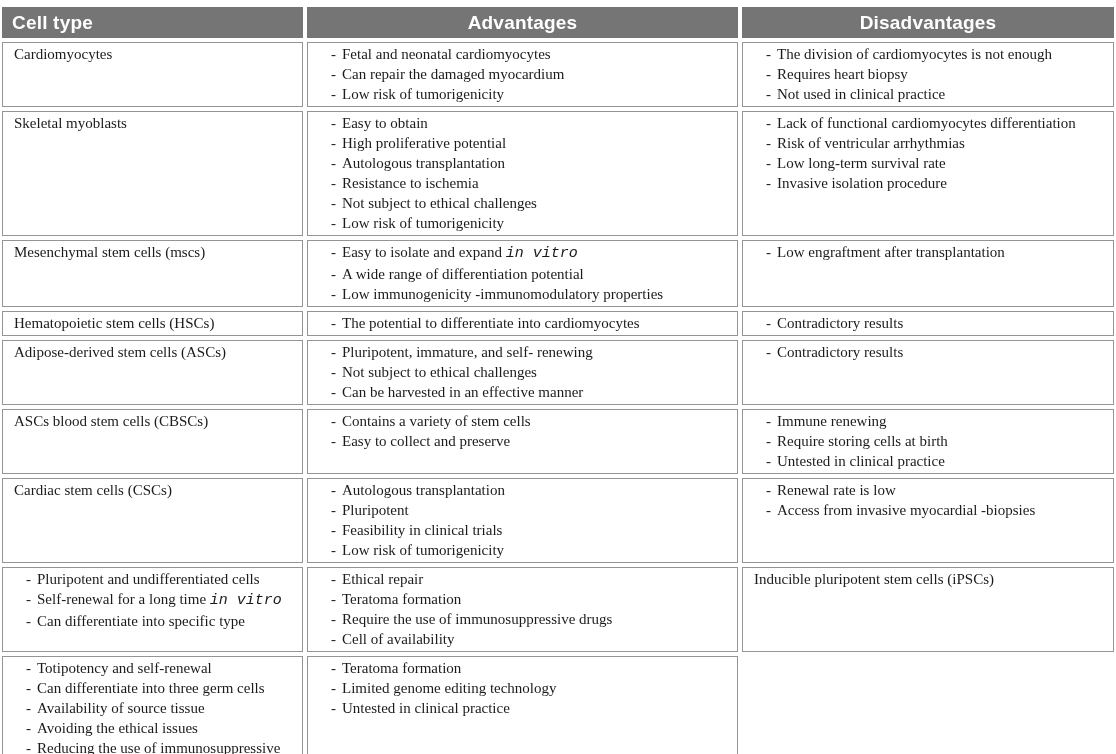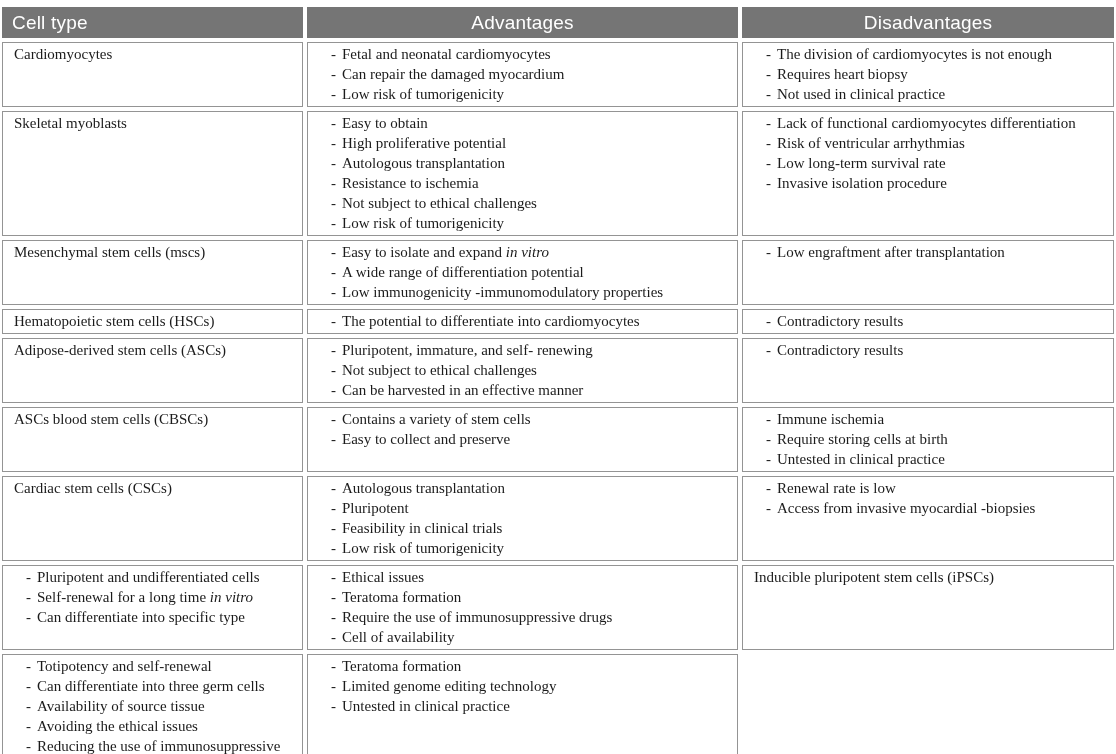--- a/index.html
+++ b/index.html
@@ -22,41 +22,41 @@
     display:grid;
     grid-template-columns:301px 431px 372px;
     column-gap:4px;
     row-gap:4px;
   }
   .hcell{
     background:var(--header-bg);
     color:var(--header-text);
     font-family:"Liberation Sans",sans-serif;
     font-size:19px;
-    font-weight:400;
+    font-weight:700;
     height:31px;
     display:flex;
     align-items:center;
     justify-content:center;
     letter-spacing:.2px;
   }
   .hcell.first{justify-content:flex-start;padding-left:10px;}
   .cell{
     border:1px solid var(--cell-border);
     background:#ffffff;
     color:var(--body-text);
     font-size:15px;
     line-height:20px;
     padding:1px 4px 2px 11px;
   }
   .cell.list-cell{padding-left:0;}
   .li{display:flex;align-items:flex-start;}
   .li .dash{flex:none;width:34px;text-align:right;padding-right:6px;}
   .li .txt{flex:1;min-width:0;}
-  .li .txt i{font-style:italic;}
+  .li .txt i{font-style:italic;font-family:Liberation Mono, monospace;}
 </style>
 </head>
 <body>
 
 <div class="table-wrap">
   <div class="grid">
     <div class="hcell first">Cell type</div>
     <div class="hcell">Advantages</div>
     <div class="hcell">Disadvantages</div>
 
@@ -196,21 +196,21 @@
           <span class="txt">Contains a variety of stem cells</span>
         </div>
         <div class="li">
           <span class="dash">-</span>
           <span class="txt">Easy to collect and preserve</span>
         </div>
       </div>
       <div class="cell list-cell">
         <div class="li">
           <span class="dash">-</span>
-          <span class="txt">Immune ischemia</span>
+          <span class="txt">Immune renewing</span>
         </div>
         <div class="li">
           <span class="dash">-</span>
           <span class="txt">Require storing cells at birth</span>
         </div>
         <div class="li">
           <span class="dash">-</span>
           <span class="txt">Untested in clinical practice</span>
         </div>
       </div>
@@ -253,21 +253,21 @@
           <span class="txt">Self-renewal for a long time <i>in vitro</i></span>
         </div>
         <div class="li">
           <span class="dash">-</span>
           <span class="txt">Can differentiate into specific type</span>
         </div>
       </div>
       <div class="cell list-cell">
         <div class="li">
           <span class="dash">-</span>
-          <span class="txt">Ethical issues</span>
+          <span class="txt">Ethical repair</span>
         </div>
         <div class="li">
           <span class="dash">-</span>
           <span class="txt">Teratoma formation</span>
         </div>
         <div class="li">
           <span class="dash">-</span>
           <span class="txt">Require the use of immunosuppressive drugs</span>
         </div>
         <div class="li">

